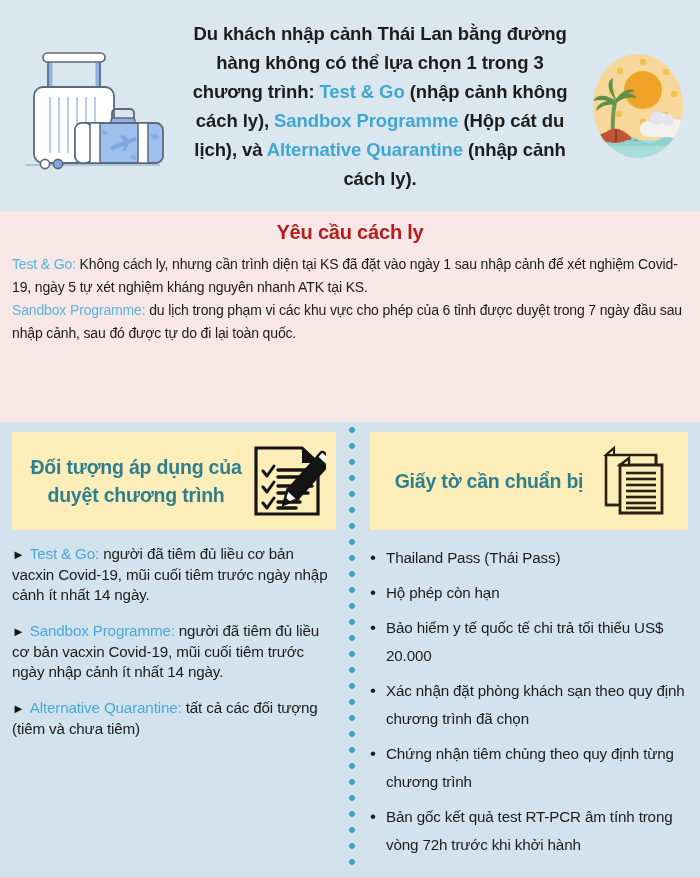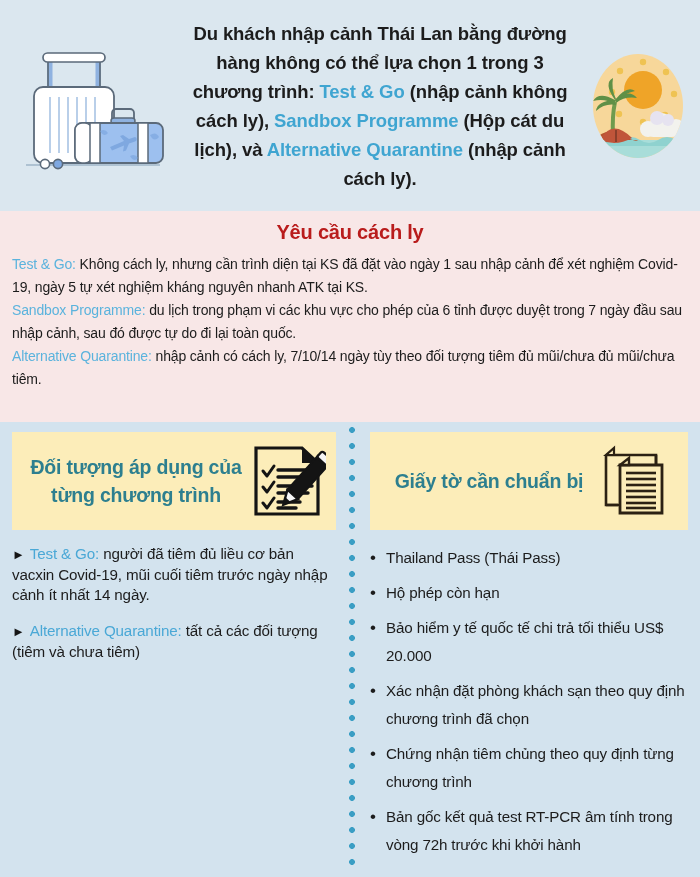--- a/index.html
+++ b/index.html
@@ -285,32 +285,29 @@
 
   <div class="quarantine">
     <h2>Yêu cầu cách ly</h2>
 
     <p class="q-para">
       <span class="q-label">Test &amp; Go:</span><span> Không cách ly, nhưng cần trình diện tại KS đã đặt vào ngày 1 sau nhập cảnh để xét nghiệm Covid-19, ngày 5 tự xét nghiệm kháng nguyên nhanh ATK tại KS.</span>
     </p>
     <p class="q-para">
       <span class="q-label">Sandbox Programme:</span><span> du lịch trong phạm vi các khu vực cho phép của 6 tỉnh được duyệt trong 7 ngày đầu sau nhập cảnh, sau đó được tự do đi lại toàn quốc.</span>
     </p>
-    <p class="q-para">
-      <span class="q-label">Alternative Quarantine:</span><span> nhập cảnh có cách ly, 7/10/14 ngày tùy theo đối tượng tiêm đủ mũi/chưa đủ mũi/chưa tiêm.</span>
-    </p>
   </div>
 
   <div class="columns">
 
     <div class="divider"></div>
 
     <div class="col col-left">
       <div class="ybox">
-        <div class="ybox-title">Đối tượng áp dụng của từng chương trình</div>
+        <div class="ybox-title">Đối tượng áp dụng của duyệt chương trình</div>
         <div class="ybox-icon">
           <svg width="76" height="74" viewBox="0 0 76 74" aria-hidden="true">
             <path d="M6 4 H52 L68 19 V70 H6 Z" fill="#fcedb9" stroke="#141414" stroke-width="3.2"></path>
             <path d="M52 4 V19 H68 Z" fill="#141414"></path>
             <g stroke="#141414" stroke-width="3.4" stroke-linecap="round">
               <line x1="28" y1="26" x2="62" y2="26"></line>
               <line x1="28" y1="33" x2="62" y2="33"></line>
               <line x1="28" y1="42" x2="62" y2="42"></line>
               <line x1="28" y1="49" x2="58" y2="49"></line>
               <line x1="28" y1="58" x2="50" y2="58"></line>
@@ -328,20 +325,23 @@
               <path d="M45 54 L52 68 L59 54 Z" fill="#f7f7f7" stroke="#141414" stroke-width="2.4"></path>
               <path d="M48.5 61 L52 68 L55.5 61 Z" fill="#141414"></path>
             </g>
           </svg>
         </div>
       </div>
 
       <ul class="bullet-list">
         <li class="tri-item">
           <span class="tri">►</span><span class="tri-label">Test &amp; Go:</span><span> người đã tiêm đủ liều cơ bản vacxin Covid-19, mũi cuối tiêm trước ngày nhập cảnh ít nhất 14 ngày.</span>
+        </li>
+        <li class="tri-item">
+          <span class="tri">►</span><span class="tri-label">Sandbox Programme:</span><span> người đã tiêm đủ liều cơ bản vacxin Covid-19, mũi cuối tiêm trước ngày nhập cảnh ít nhất 14 ngày.</span>
         </li>
         <li class="tri-item">
           <span class="tri">►</span><span class="tri-label">Alternative Quarantine:</span><span> tất cả các đối tượng (tiêm và chưa tiêm)</span>
         </li>
       </ul>
     </div>
 
     <div class="col col-right">
       <div class="ybox">
         <div class="ybox-title">Giấy tờ cần chuẩn bị</div>

